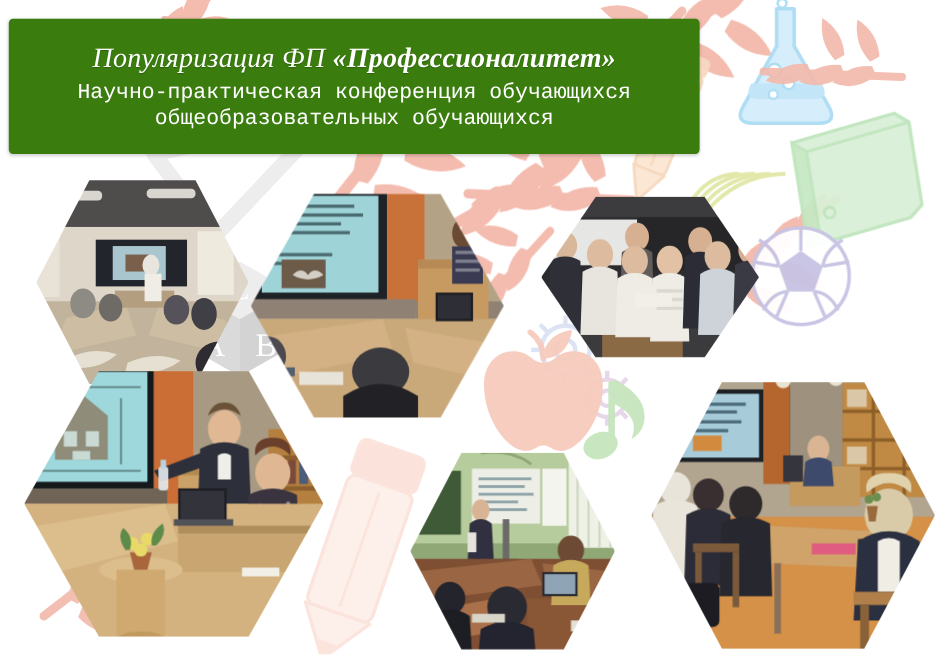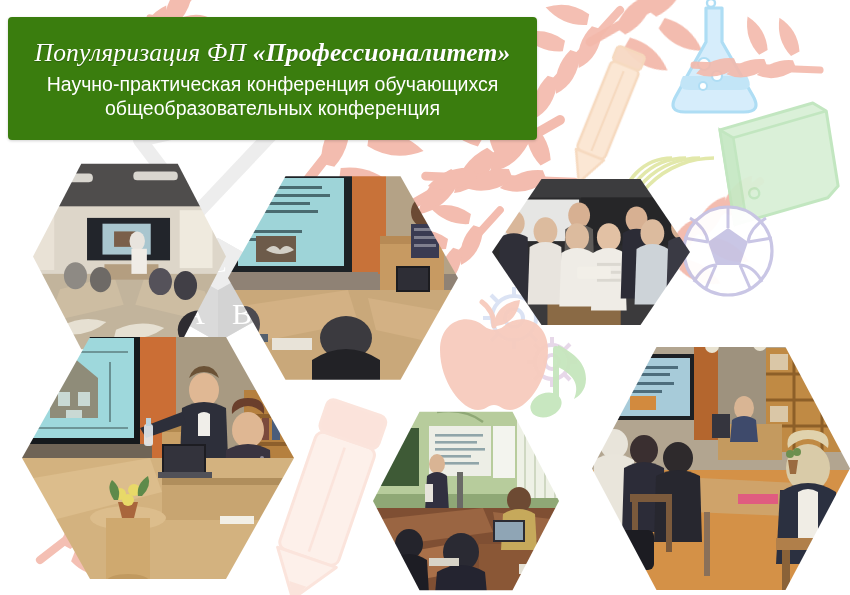--- a/index.html
+++ b/index.html
@@ -16,21 +16,21 @@
   }
 
   
   .bg-layer{position:absolute;inset:0;overflow:hidden;pointer-events:none;}
   .bg-layer svg{position:absolute;top:0;left:0;width:850px;height:595px;}
 
   
   .banner{
     position:absolute;
     left:8px;top:17px;
-    width:529px;height:123px;
+    width:628px;height:123px;
     background:#3a7d0e;
     border-radius:4px;
     box-shadow:0 1px 3px rgba(0,0,0,.18);
     display:flex;flex-direction:column;
     align-items:center;justify-content:center;
     text-align:center;
     color:#ffffff;
     z-index:40;
     padding:0 17px;
     box-sizing:border-box;
@@ -39,21 +39,21 @@
     font-family:"Liberation Serif", serif;
     font-style:italic;
     font-size:25.5px;
     letter-spacing:.2px;
     white-space:nowrap;
     margin-bottom:4px;
     text-shadow:0 1px 1px rgba(0,0,0,.25);
   }
   .banner-line1 .bold{font-weight:bold;}
   .banner-sub{
-    font-family:Liberation Sans, sans-serif;
+    font-family:Liberation Mono, monospace;
     font-size:19.5px;
     line-height:24px;
     font-weight:400;
     white-space:nowrap;
   }
 
   
   .hex{
     position:absolute;
     overflow:hidden;
@@ -221,21 +221,21 @@
         <use href="#leafbranch" transform="translate(820,70) rotate(200) scale(0.8)"></use>
       </g>
     </svg>
   </div>
 
   <div class="banner">
     <div class="banner-line1">
       <span>Популяризация  ФП </span><span class="bold">«Профессионалитет»</span>
     </div>
     <div class="banner-sub">Научно-практическая конференция обучающихся</div>
-    <div class="banner-sub">общеобразовательных конференция</div>
+    <div class="banner-sub">общеобразовательных обучающихся</div>
   </div>
 
   <div class="hex" id="hex-1">
     <div class="photo">
       <svg viewBox="0 0 200 200" preserveAspectRatio="xMidYMid slice" xmlns="http://www.w3.org/2000/svg">
         <rect width="200" height="200" fill="#cfc8bd"></rect>
         <rect x="0" y="0" width="200" height="52" fill="#4f4d4c"></rect>
         <rect x="18" y="14" width="44" height="9" rx="4" fill="#d9d6cf"></rect>
         <rect x="104" y="12" width="46" height="9" rx="4" fill="#d9d6cf"></rect>
         <rect x="0" y="48" width="200" height="74" fill="#ddd6c9"></rect>

